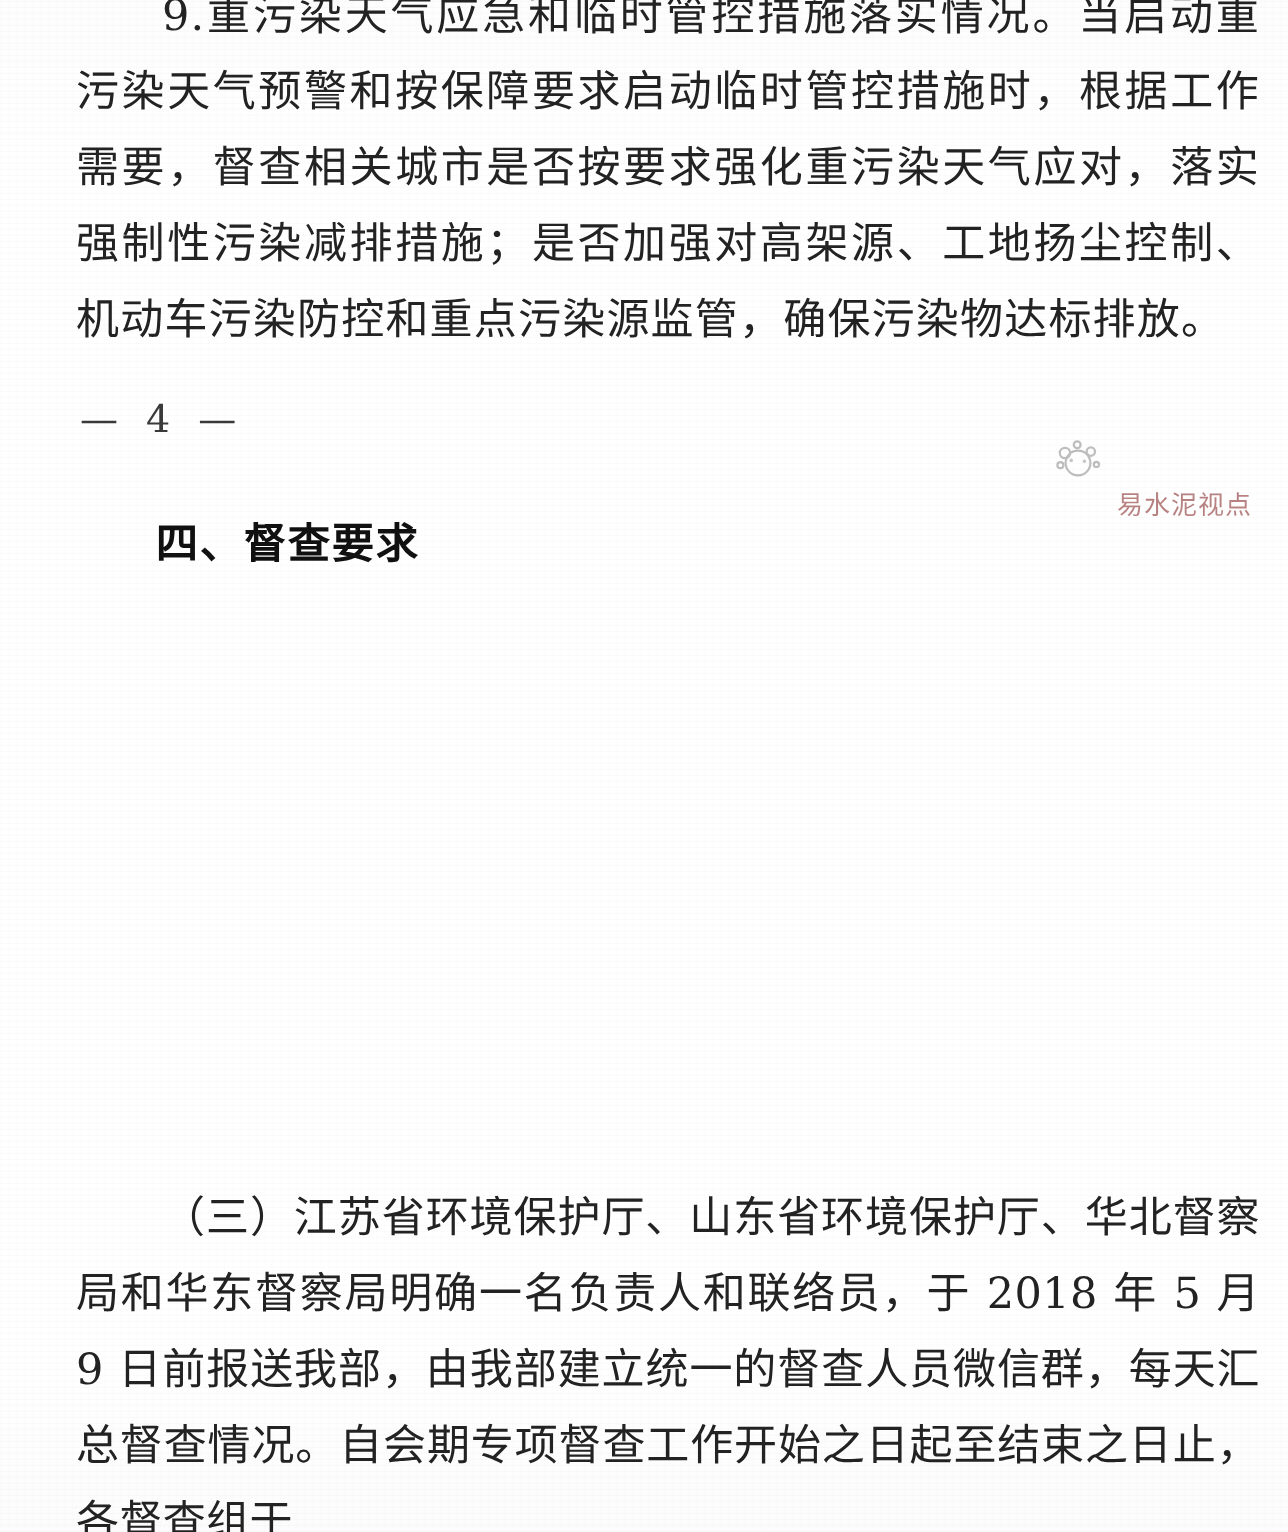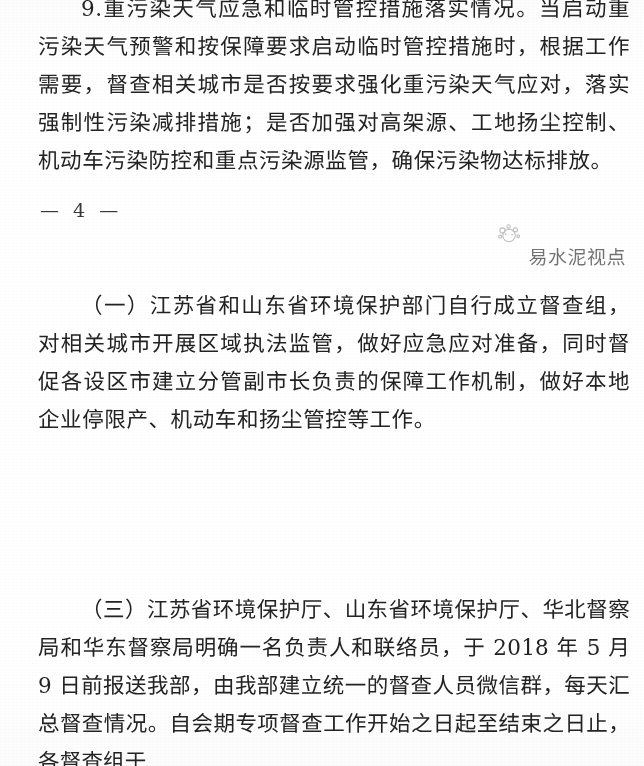--- a/index.html
+++ b/index.html
@@ -85,22 +85,22 @@
     opacity: 0.55;
   }
   .watermark-logo {
     width: 26px;
     height: 22px;
     position: relative;
     flex: 0 0 auto;
   }
   .watermark-text {
     font-family: "DejaVu Sans", "Liberation Sans", sans-serif;
-    font-size: 19px;
-    color: #000000;
+    font-size: 13px;
+    color: #7f1d1d;
     letter-spacing: 0.5px;
     white-space: nowrap;
     margin-top: 44px;
   }
 
   
   .section-heading {
     position: absolute;
     left: 78px;
     top: 255px;
@@ -141,21 +141,21 @@
         </g>
         <g fill="#9a9a9a">
           <circle cx="9.6" cy="11.2" r="0.9"></circle>
           <circle cx="16.2" cy="11.6" r="0.9"></circle>
         </g>
       </svg>
     </span>
     <span class="watermark-text">易水泥视点</span>
   </div>
 
+  <div class="section-heading">四、督查要求</div>
 
-  <div class="para indent" id="p-sec1">（一）江苏省和山东省环境保护部门自行成立督查组，对相关城市开展区域执法监管，做好应急应对准备，同时督促各设区市建立分管副市长负责的保障工作机制，做好本地企业停限产、机动车和扬尘管控等工作。</div>
 
 
   <div class="para indent tight" id="p-sec3">（三）江苏省环境保护厅、山东省环境保护厅、华北督察局和华东督察局明确一名负责人和联络员，于 2018 年 5 月 9 日前报送我部，由我部建立统一的督查人员微信群，每天汇总督查情况。自会期专项督查工作开始之日起至结束之日止，各督查组于</div>
 
 </div>
 
 <div class="scan-noise"></div>
 
 </body></html>

